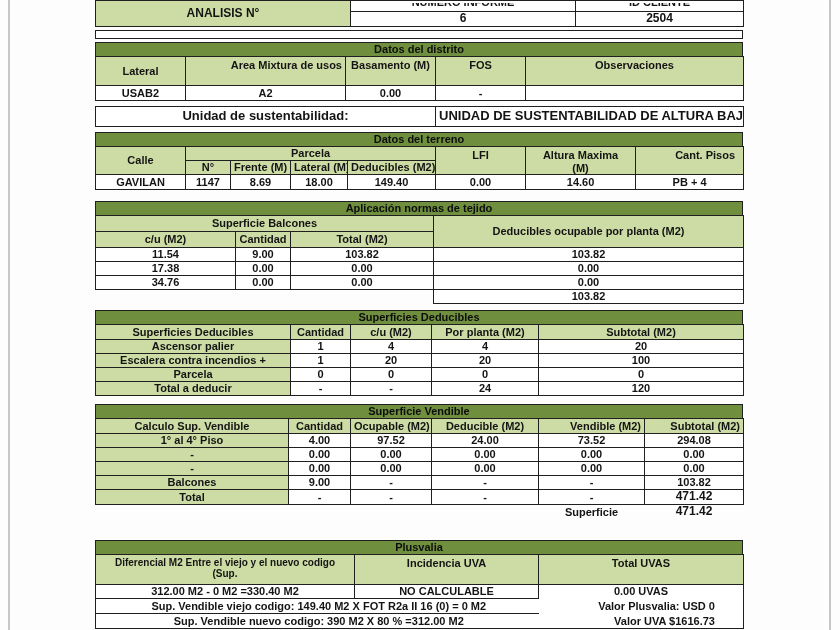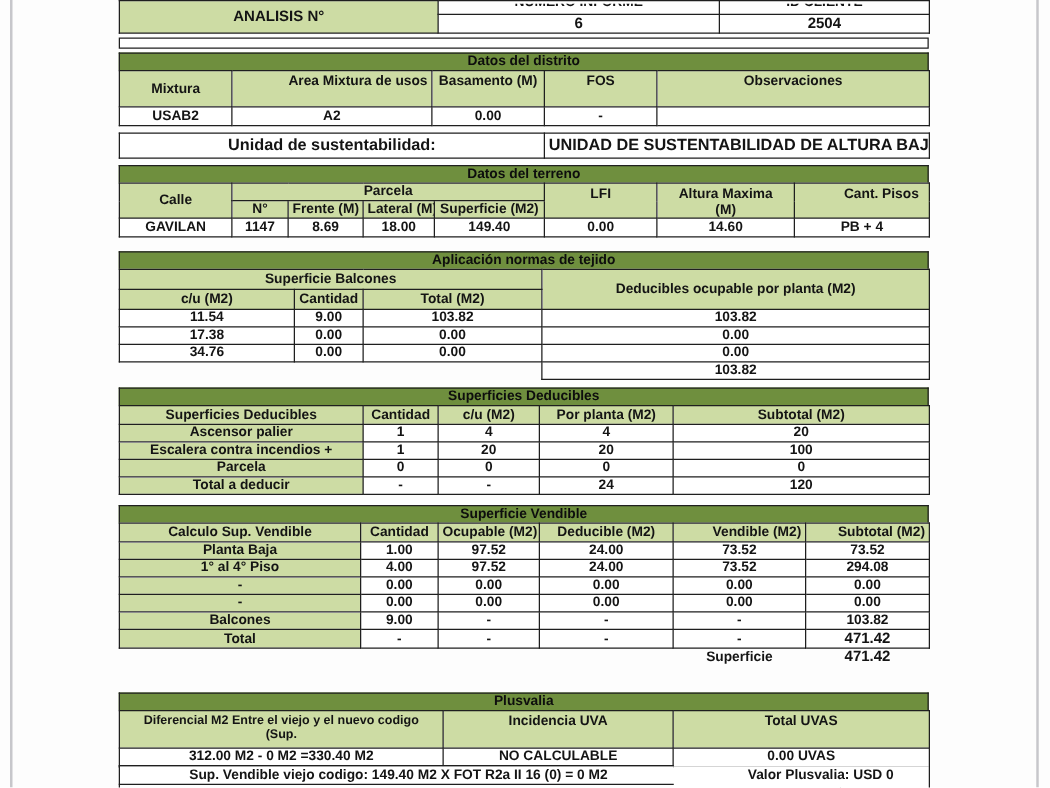--- a/index.html
+++ b/index.html
@@ -76,21 +76,21 @@
     <table>
       <colgroup>
           <col style="width:90px">
           <col style="width:160px">
           <col style="width:90px">
           <col style="width:90px">
           <col style="width:218px">
         </colgroup>
       <tbody>
           <tr>
-        <td class="g" style="height:28px">Mixtura</td>
+        <td class="g" style="height:28px">Lateral</td>
         <td class="g r vt">Area Mixtura de usos</td>
         <td class="g l vt">Basamento (M)</td>
         <td class="g vt">FOS</td>
         <td class="g vt">Observaciones</td>
       </tr>
       <tr>
         <td style="height:14px">USAB2</td>
         <td>A2</td>
         <td>0.00</td>
         <td>-</td>
@@ -132,21 +132,21 @@
         <td class="g l vt wrap" rowspan="2">
           <span>Altura Maxima</span><br>
           <span>(M)</span>
         </td>
         <td class="g r vt" rowspan="2" style="padding-right:8px">Cant. Pisos</td>
       </tr>
       <tr>
         <td class="g" style="height:13px">N°</td>
         <td class="g">Frente (M)</td>
         <td class="g">Lateral (M)</td>
-        <td class="g">Superficie (M2)</td>
+        <td class="g">Deducibles (M2)</td>
       </tr>
       <tr>
         <td style="height:14px">GAVILAN</td>
         <td>1147</td>
         <td>8.69</td>
         <td>18.00</td>
         <td>149.40</td>
         <td>0.00</td>
         <td>14.60</td>
         <td>PB + 4</td>
@@ -258,28 +258,20 @@
       <tbody>
           <tr>
         <td class="g" style="height:14px">Calculo Sup. Vendible</td>
         <td class="g">Cantidad</td>
         <td class="g">Ocupable (M2)</td>
         <td class="g">Deducible (M2)</td>
         <td class="g r">Vendible (M2)</td>
         <td class="g r">Subtotal (M2)</td>
       </tr>
       <tr>
-        <td class="g" style="height:13px">Planta Baja</td>
-        <td>1.00</td>
-        <td>97.52</td>
-        <td>24.00</td>
-        <td>73.52</td>
-        <td>73.52</td>
-      </tr>
-      <tr>
         <td class="g" style="height:13px">1° al 4° Piso</td>
         <td>4.00</td>
         <td>97.52</td>
         <td>24.00</td>
         <td>73.52</td>
         <td>294.08</td>
       </tr>
       <tr>
         <td class="g" style="height:13px">-</td>
         <td>0.00</td>

